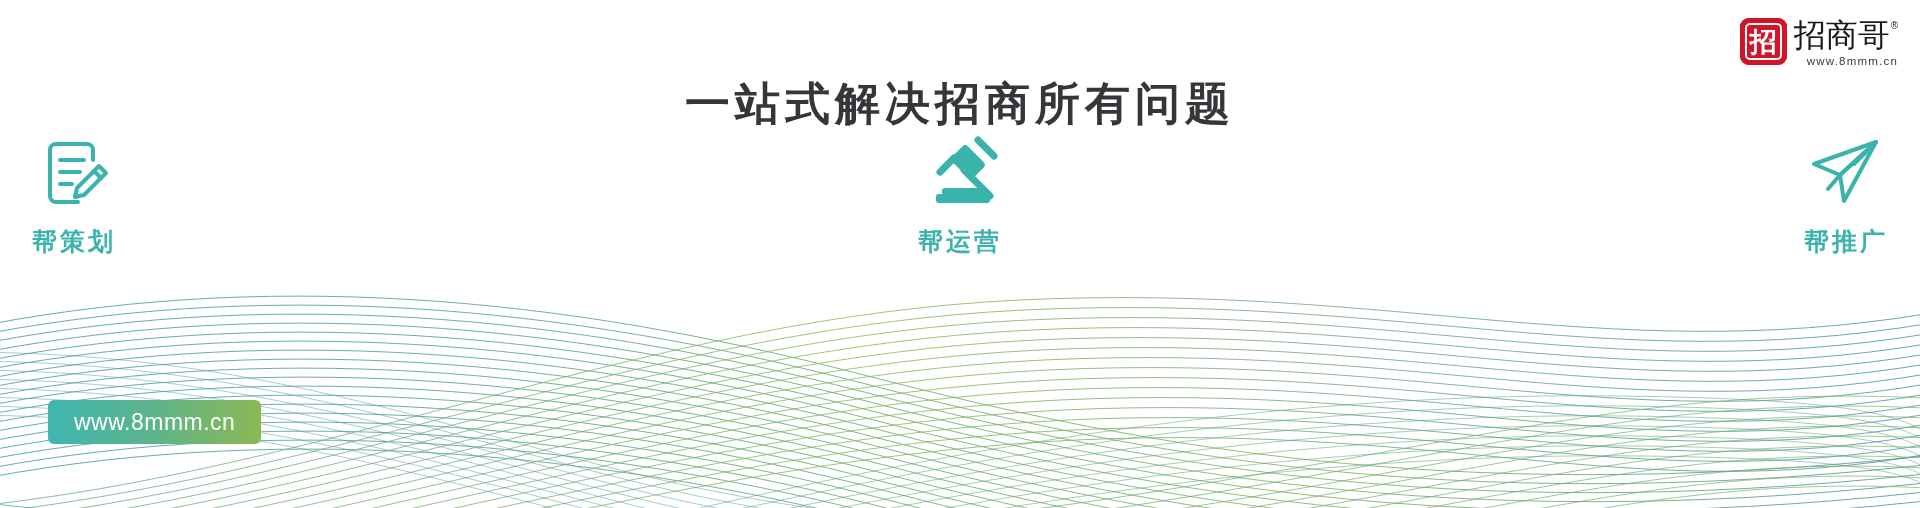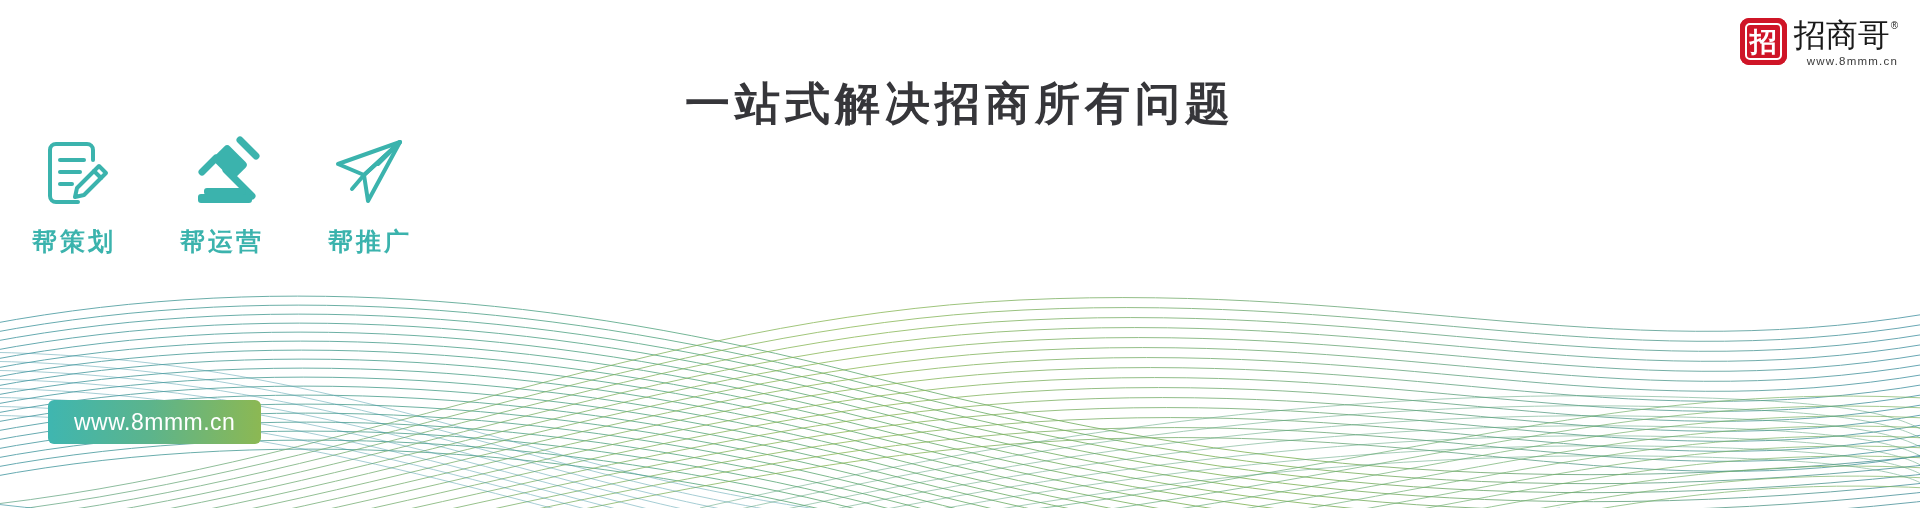--- a/index.html
+++ b/index.html
@@ -114,21 +114,21 @@
     margin-top: 23px;
   }
 
   
   .features {
     position: absolute;
     left: 0;
     right: 0;
     top: 133px;
     display: flex;
-    justify-content: flex-start;
+    justify-content: space-between;
     align-items: flex-start;
   }
   .feature {
     width: 148px;
     display: flex;
     flex-direction: column;
     align-items: center;
   }
   .feature-icon {
     height: 78px;

